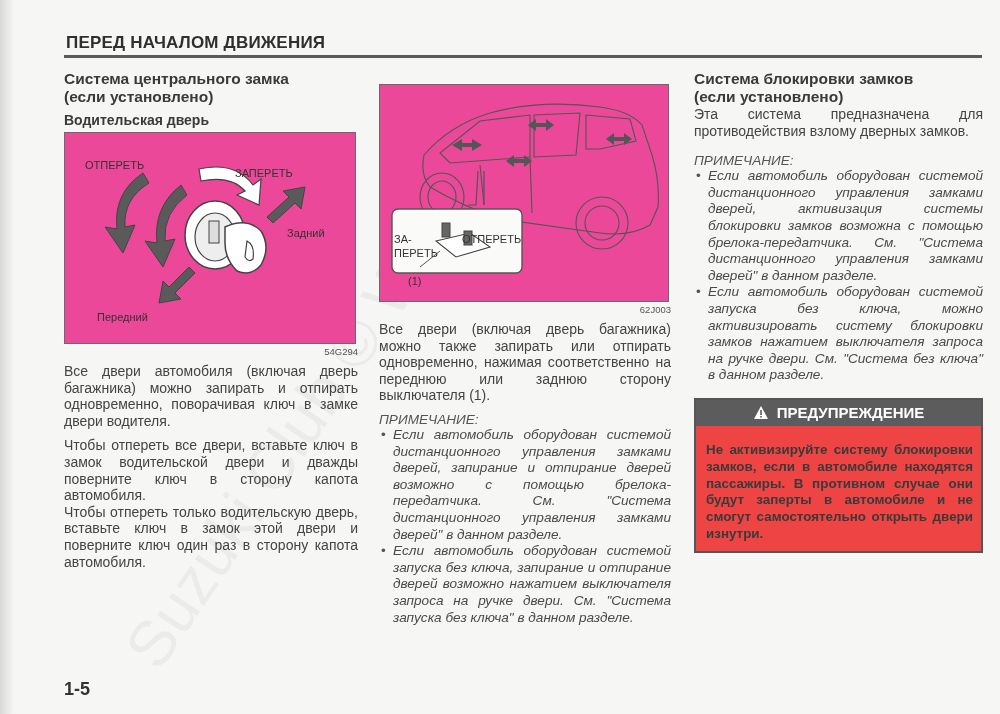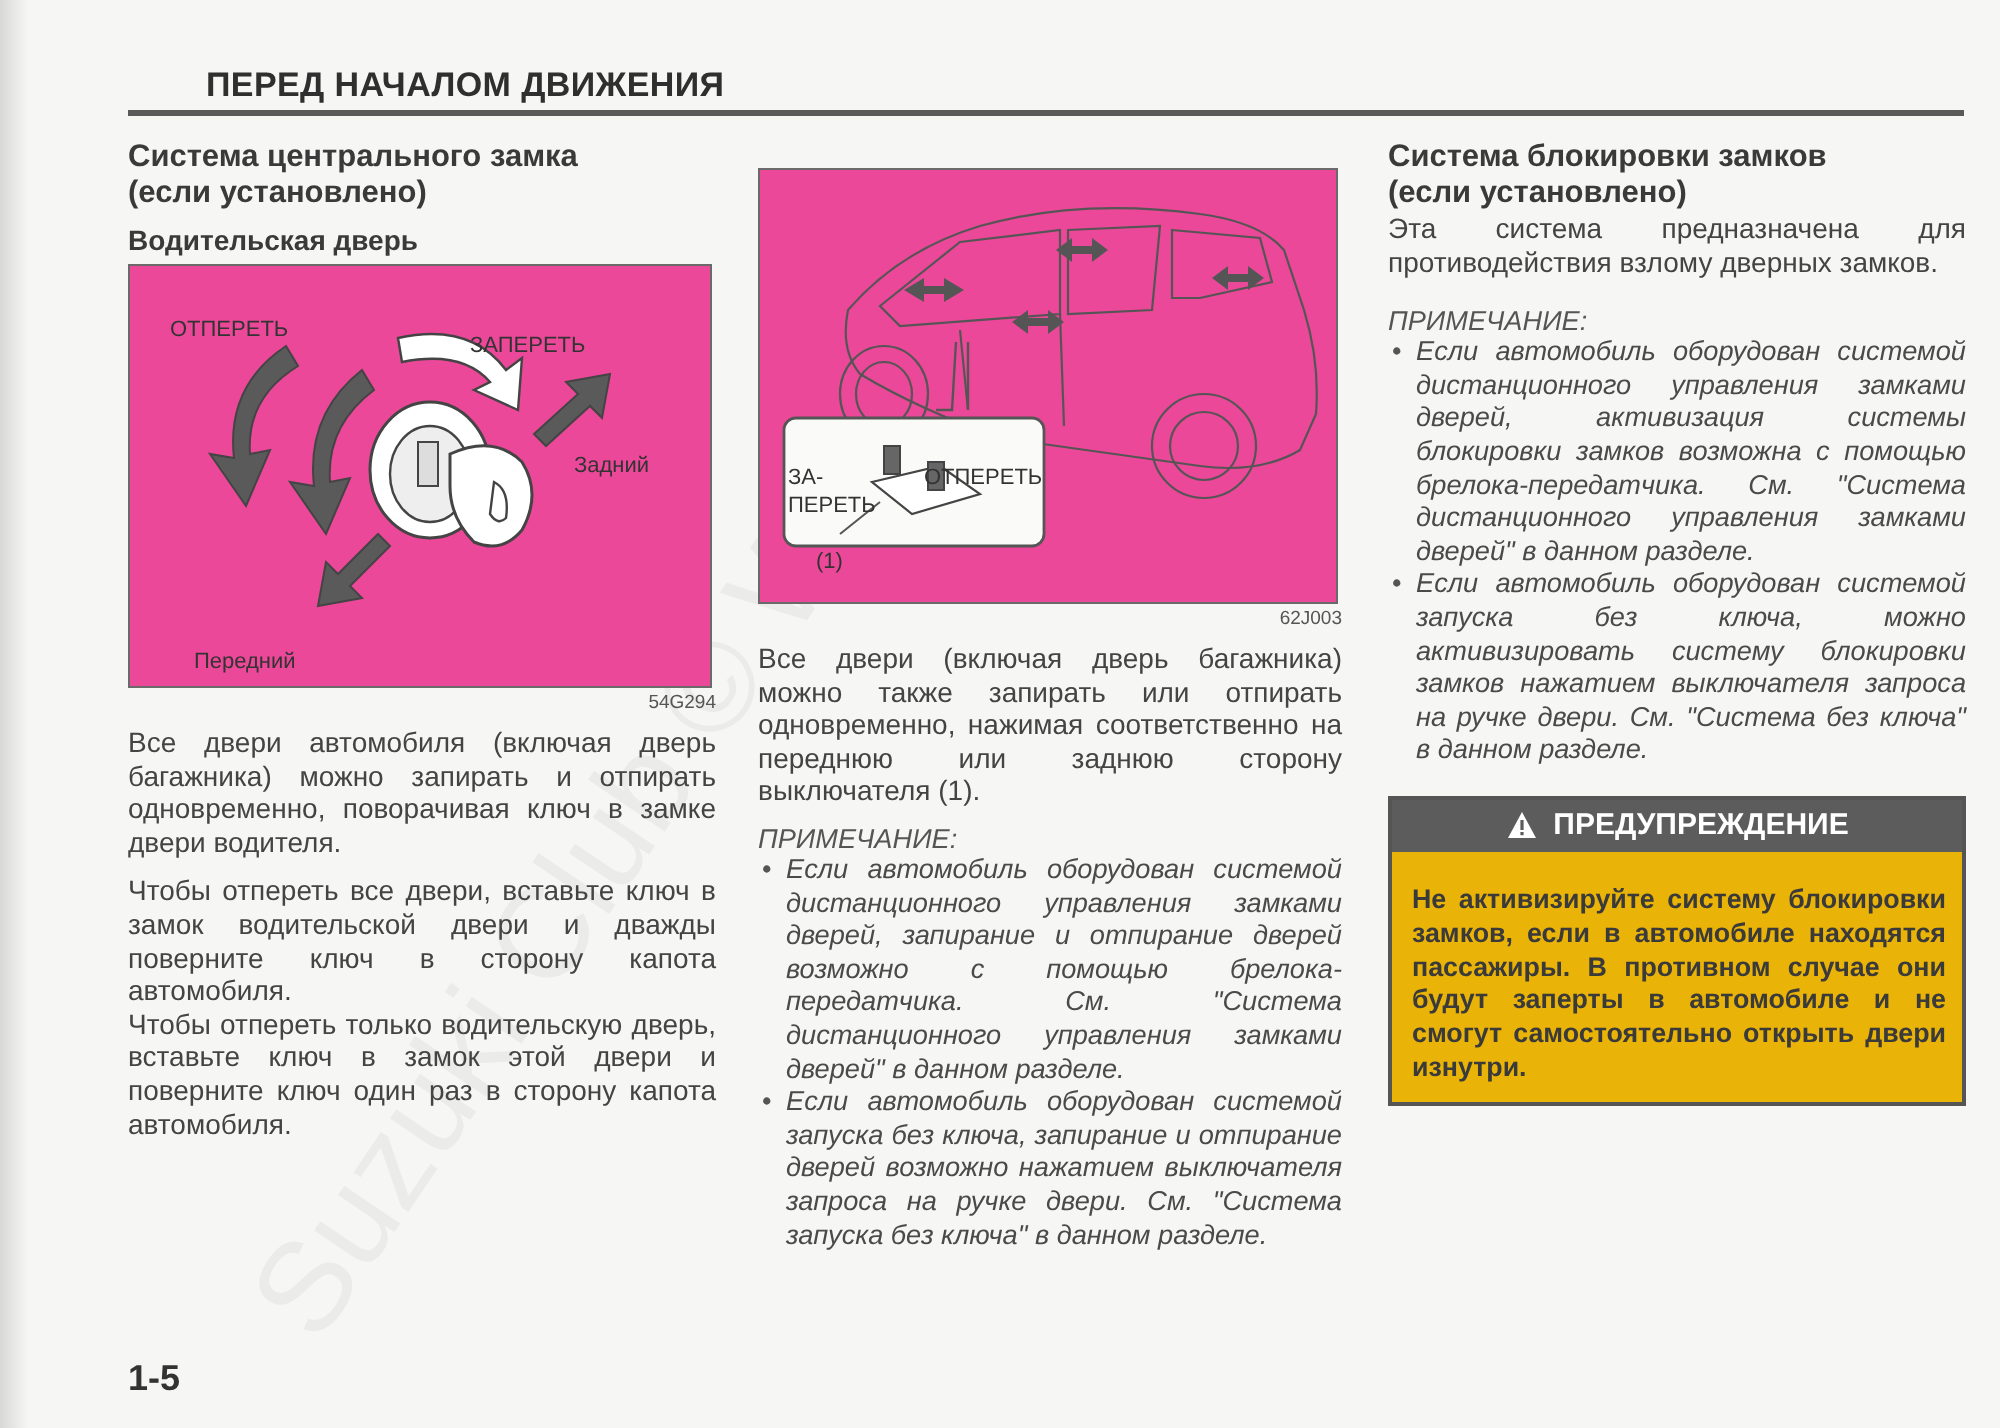--- a/index.html
+++ b/index.html
@@ -8,21 +8,21 @@
     background:#f6f6f4;
     font-family:"Liberation Sans", sans-serif;
     color:#3a3a3a;
   }
   .page-edge {
     position:absolute; left:0; top:0; width:14px; height:714px;
     background:linear-gradient(to right,#d8d8d6,#f6f6f4);
   }
   .header-title {
     position:absolute; left:66px; top:33px;
-    font-size:17px; font-weight:bold; color:#2f2f2f; letter-spacing:0.2px;margin-left:37px;
+    font-size:17px; font-weight:bold; color:#2f2f2f; letter-spacing:0.2px;
   }
   .header-rule {
     position:absolute; left:64px; top:55px; width:918px; height:3px; background:#5a5a5a;
   }
   .col { position:absolute; }
   .col-left { left:64px; top:70px; width:294px; }
   .col-mid { left:379px; top:84px; width:292px; }
   .col-right { left:694px; top:70px; width:289px; }
 
   h2.section-title {
@@ -49,21 +49,21 @@
     border:1px solid #6a6a6a; background:#ec4899; position:relative;
   }
   .fig-caption { font-size:9.5px; color:#555; text-align:right; margin:2px 0 6px 0; }
 
   .fig1 { width:290px; height:210px; margin-top:4px; }
   .fig2 { width:288px; height:216px; }
 
   .fig-label { position:absolute; font-size:11px; color:#333; }
 
   .warning-box {
-    border:2px solid #555; margin-top:14px; background:#eab308;
+    border:2px solid #555; margin-top:14px; background:#ef4444;
   }
   .warning-head {
     background:#5c5c5c; color:#fff; font-weight:bold; font-size:15px; text-align:center;
     padding:4px 0 5px 0; display:flex; align-items:center; justify-content:center; gap:8px;
   }
   .warning-body {
     padding:16px 8px 8px 10px; font-weight:bold; font-size:13.4px; line-height:16.8px;
     text-align:justify; color:#3a3a3a;
   }
   .page-number {
@@ -120,21 +120,21 @@
         <path d="M202 84 L224 64 L218 58 L240 54 L236 76 L230 70 L208 90 Z" fill="#5a5a5a" stroke="#444"></path>
       </g>
 
       <g>
         <path d="M124 134 L104 154 L98 148 L94 170 L116 166 L110 160 L130 140 Z" fill="#5a5a5a" stroke="#444"></path>
       </g>
     </svg>
     <span class="fig-label" style="left:20px; top:26px;">ОТПЕРЕТЬ</span>
     <span class="fig-label" style="left:170px; top:34px;">ЗАПЕРЕТЬ</span>
     <span class="fig-label" style="left:222px; top:94px;">Задний</span>
-    <span class="fig-label" style="left:32px; top:192px;">Передний</span>
+    <span class="fig-label" style="left:32px; top:178px;">Передний</span>
   </div>
   <div class="fig-caption">54G294</div>
 
   <p class="body">Все двери автомобиля (включая дверь багажника) можно запирать и отпирать одновременно, поворачивая ключ в замке двери водителя.</p>
   <p class="body tight">Чтобы отпереть все двери, вставьте ключ в замок водительской двери и дважды поверните ключ в сторону капота автомобиля.</p>
   <p class="body">Чтобы отпереть только водительскую дверь, вставьте ключ в замок этой двери и поверните ключ один раз в сторону капота автомобиля.</p>
 </div>
 
 <div class="col col-mid">
   <div class="figure-box fig2">

